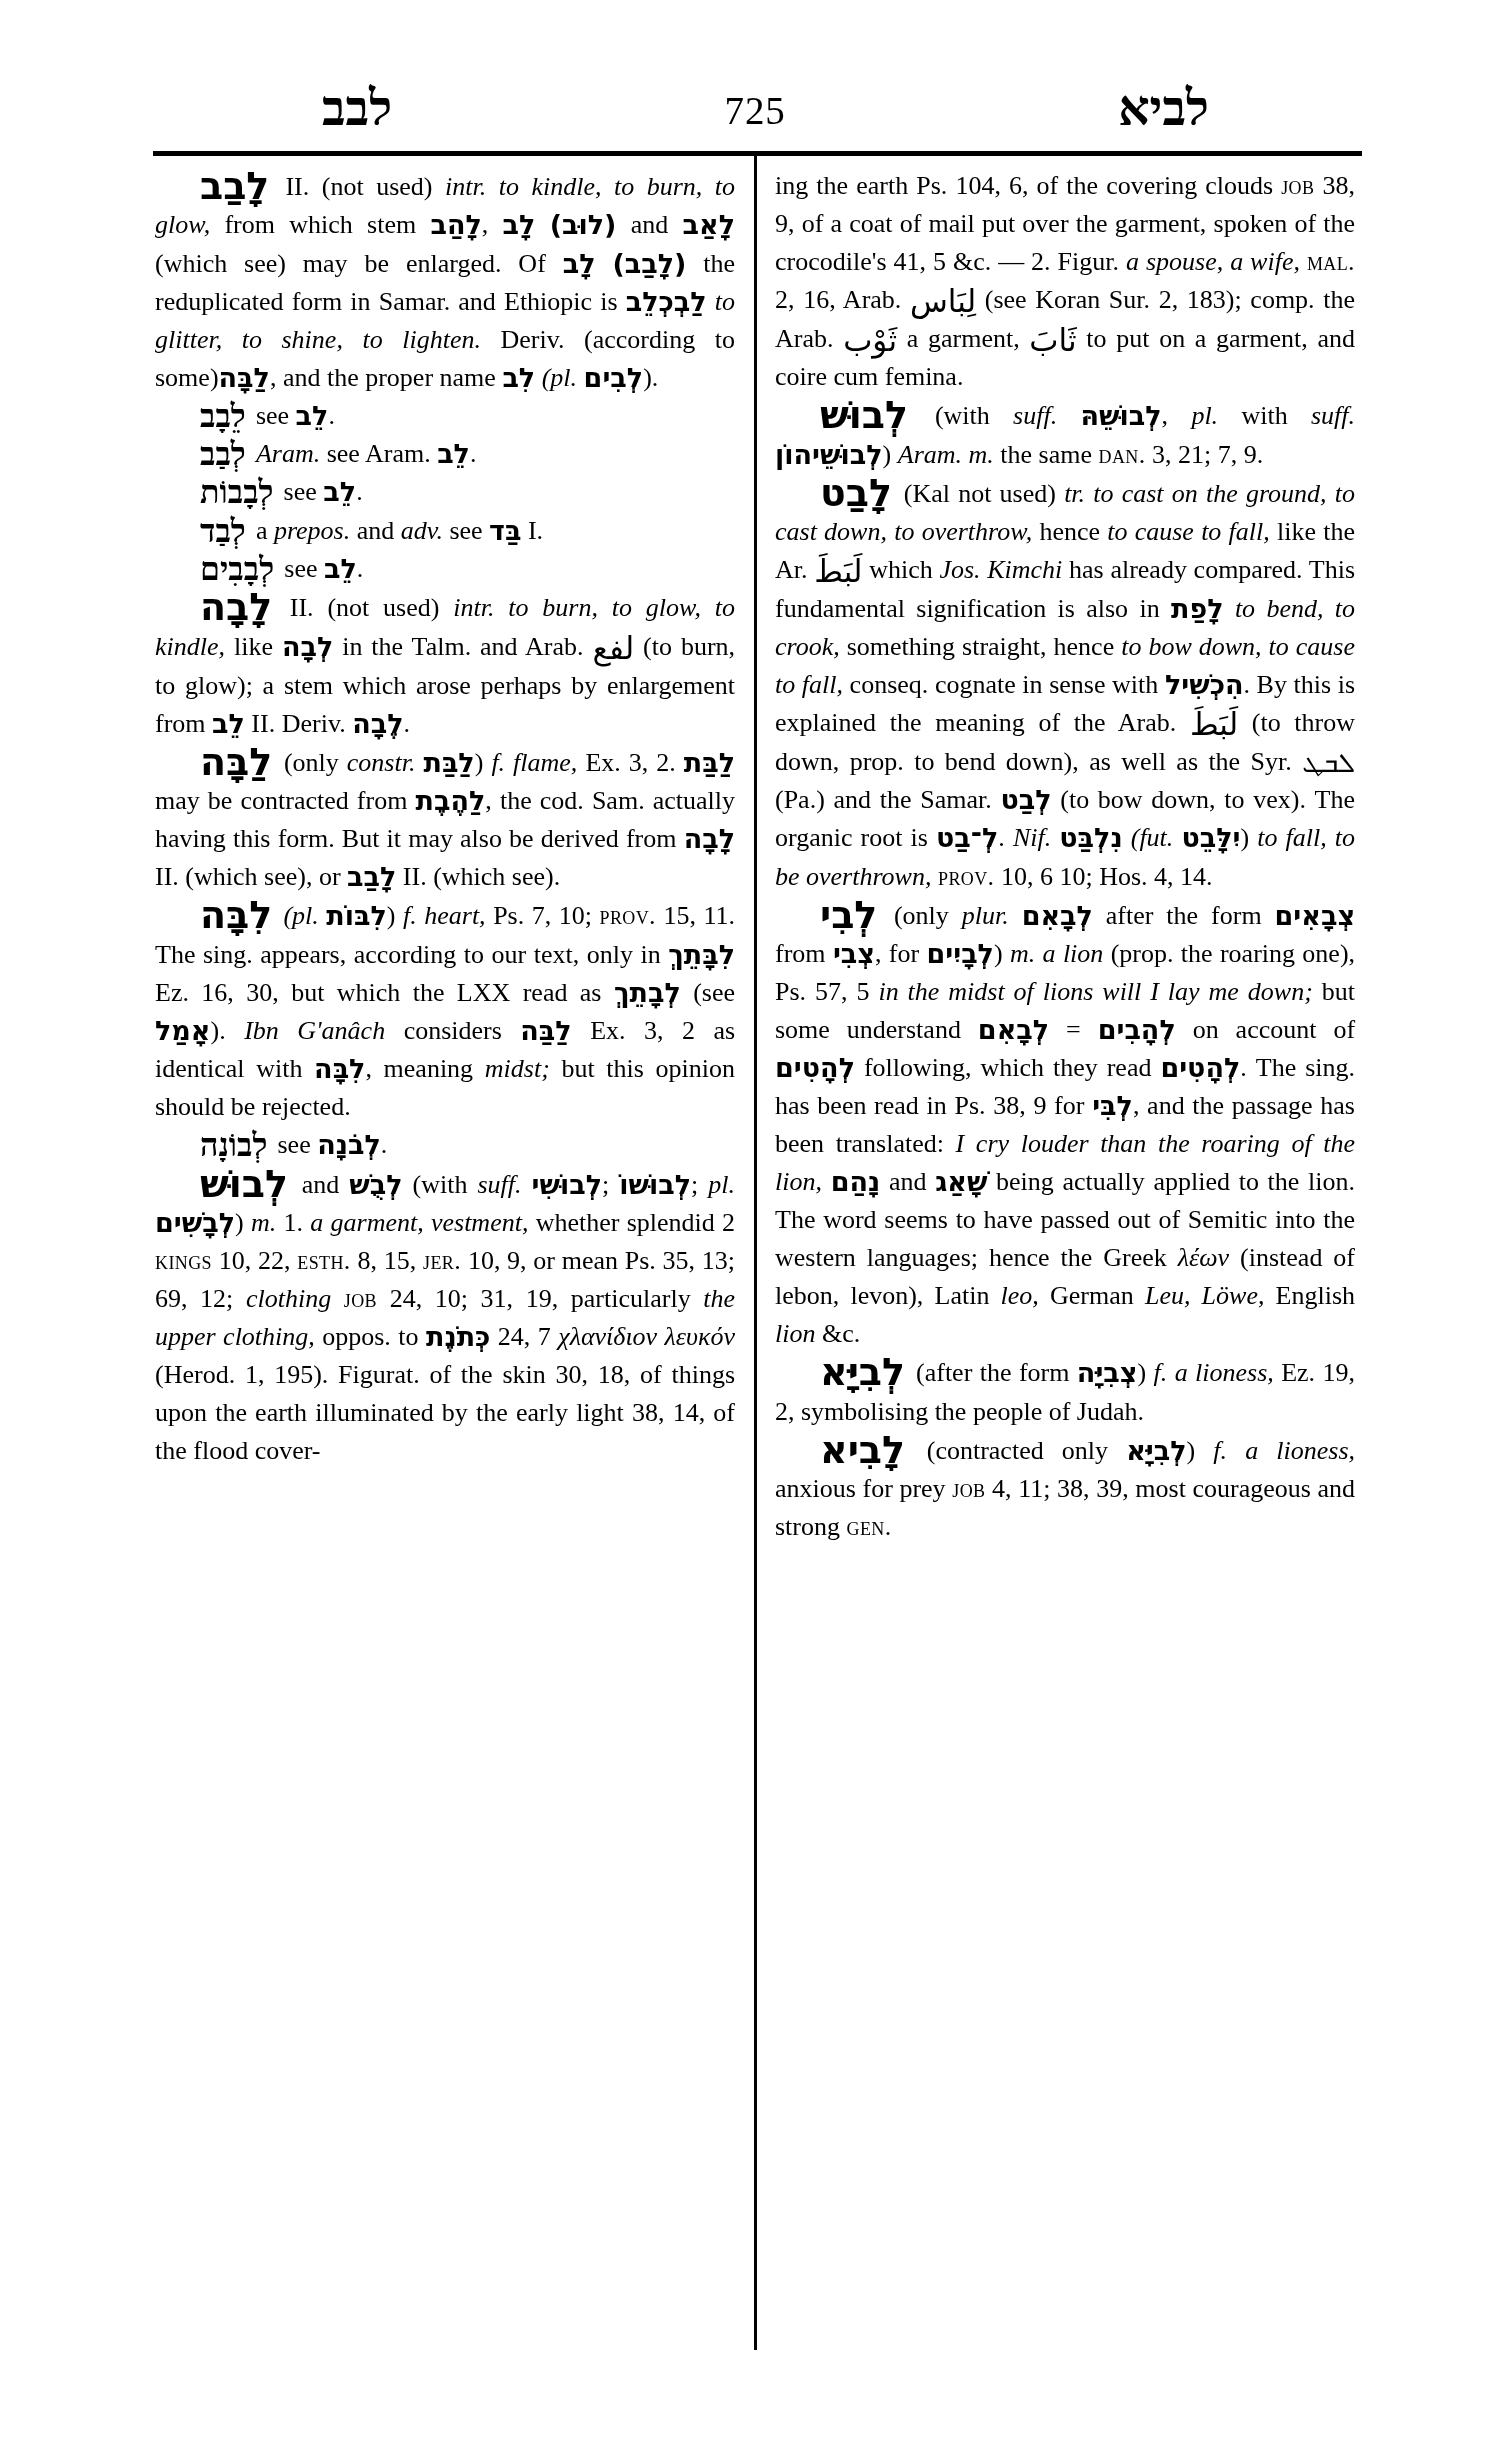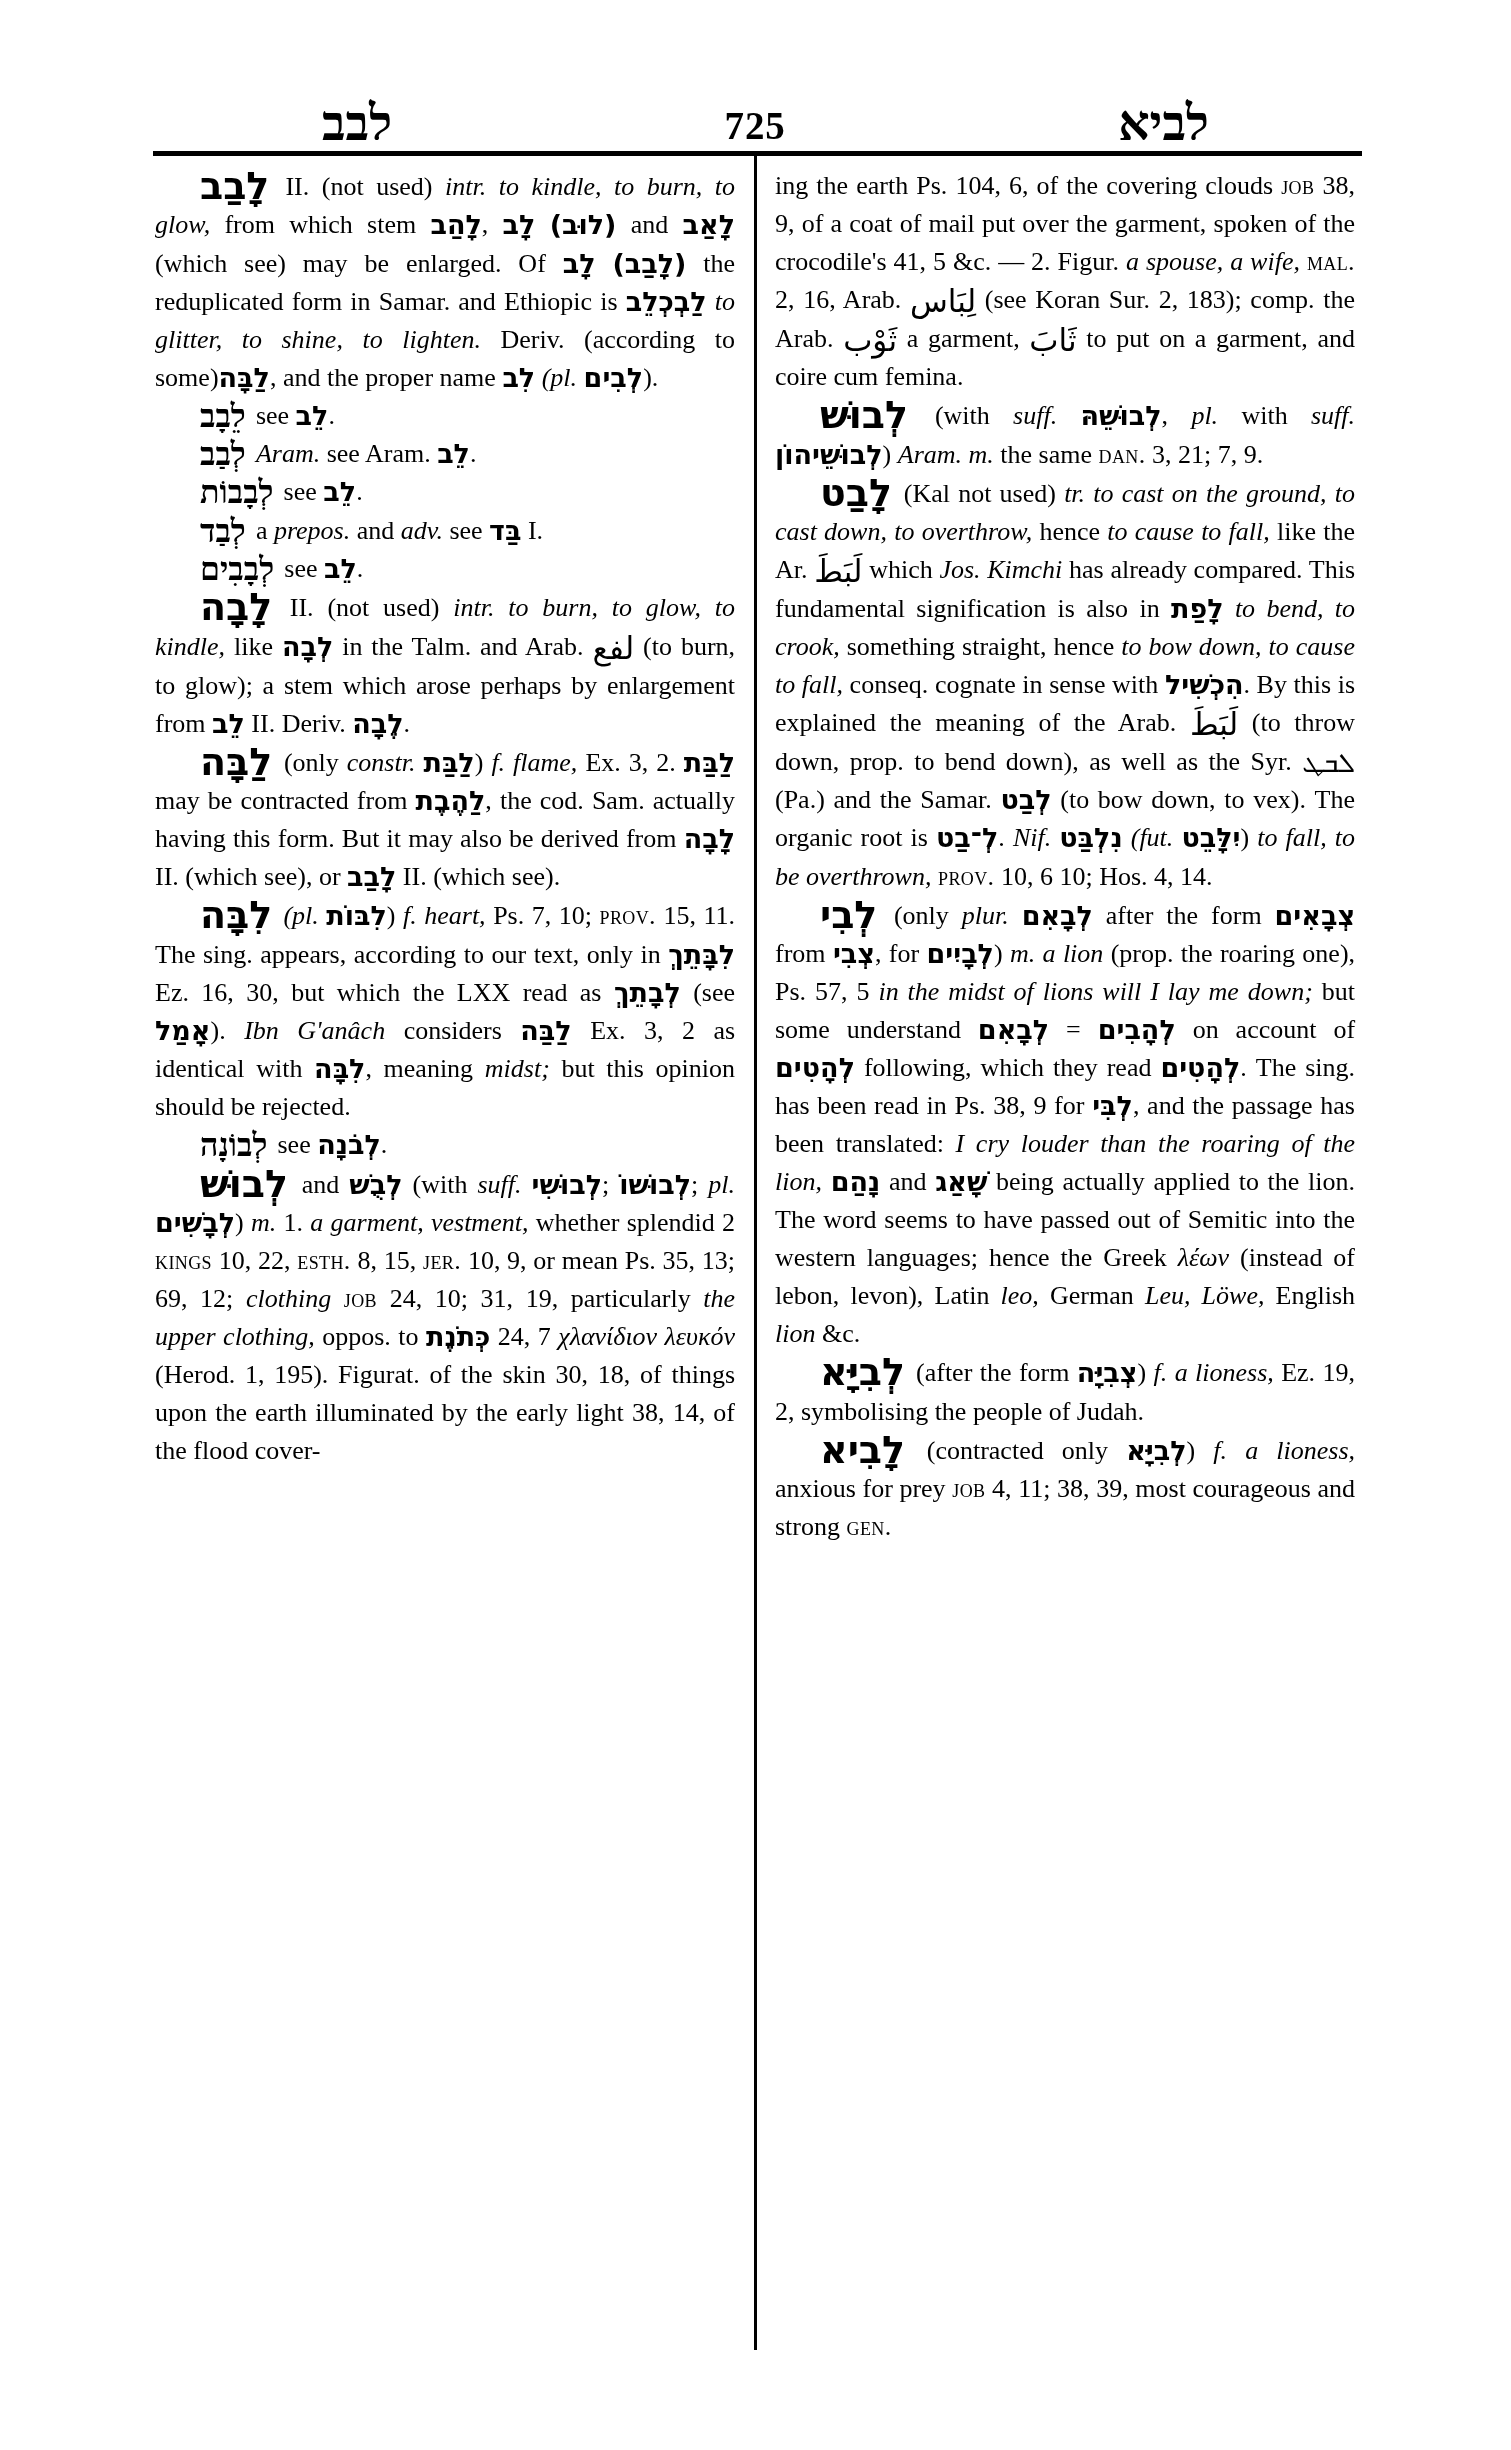--- a/index.html
+++ b/index.html
@@ -20,40 +20,40 @@
     left: 0; top: 0;
     width: 1512px;
     height: 2450px;
     padding: 0;
   }
 
   
   .running-head {
     position: absolute;
     left: 151px;
-    top: 80px;
+    top: 65px;
     width: 1211px;
     height: 68px;
     display: flex;
     align-items: flex-end;
     justify-content: space-between;
   }
   .head-heb {
     font-size: 49px;
     line-height: 1;
     font-weight: 700;
     letter-spacing: 0px;
     direction: rtl;
     unicode-bidi: isolate;
   }
   .head-left  { padding-left: 171px; }
   .head-right { padding-right: 153px; }
   .head-folio {
     font-size: 39px;
-    font-weight: 700;
+    font-weight: 400;
     letter-spacing: 0.9px;
     line-height: 1;
     padding-bottom: 2.7px;
   }
 
   
   .rule-top {
     position: absolute;
     left: 153px;
     top: 151px;

